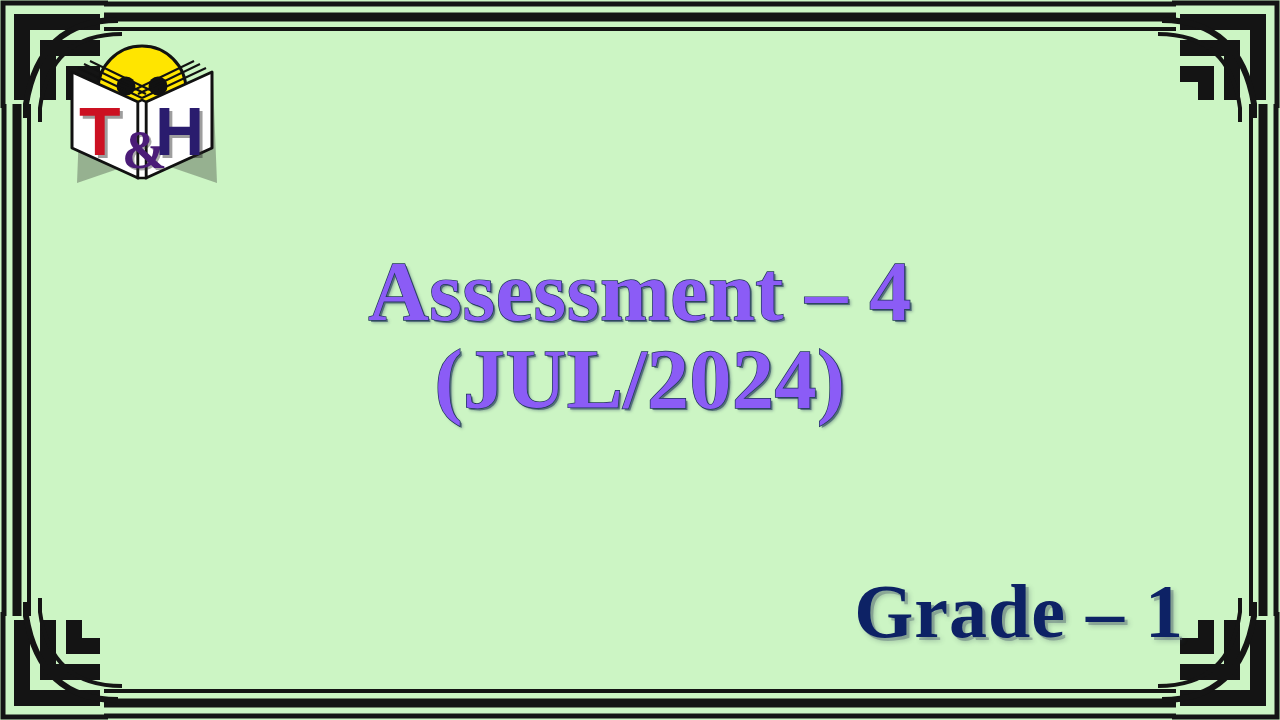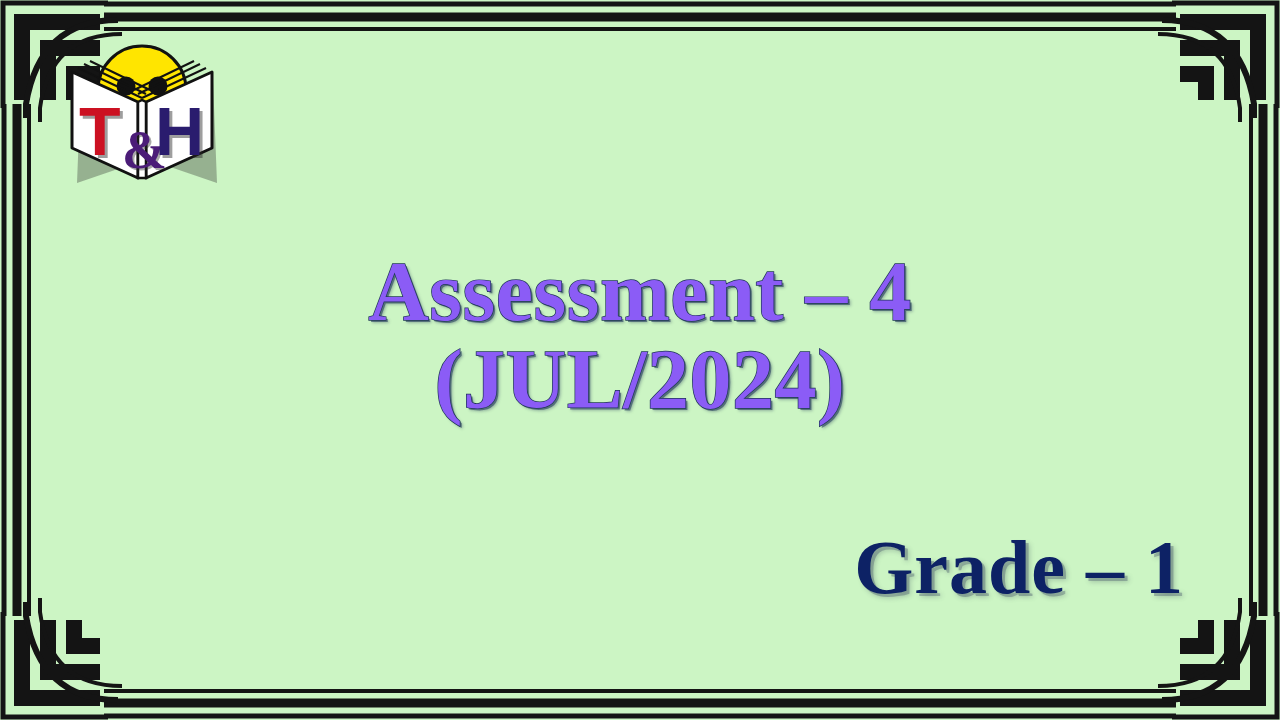--- a/index.html
+++ b/index.html
@@ -76,20 +76,21 @@
     display: block;
     font-family: "Liberation Serif", serif;
     font-weight: bold;
     font-size: 76px;
     line-height: 1.05;
     color: #0d2265;
     letter-spacing: 1px;
     text-shadow:
        3px 3px 0 rgba(90,110,120,0.45),
        4px 4px 5px rgba(60,80,90,0.30);
+    margin-top: 44px;
   }
 </style>
 </head>
 <body>
 
 <div id="slide">
 
   <svg class="frame-svg" viewBox="0 0 1280 720" xmlns="http://www.w3.org/2000/svg">
     <defs>
 

